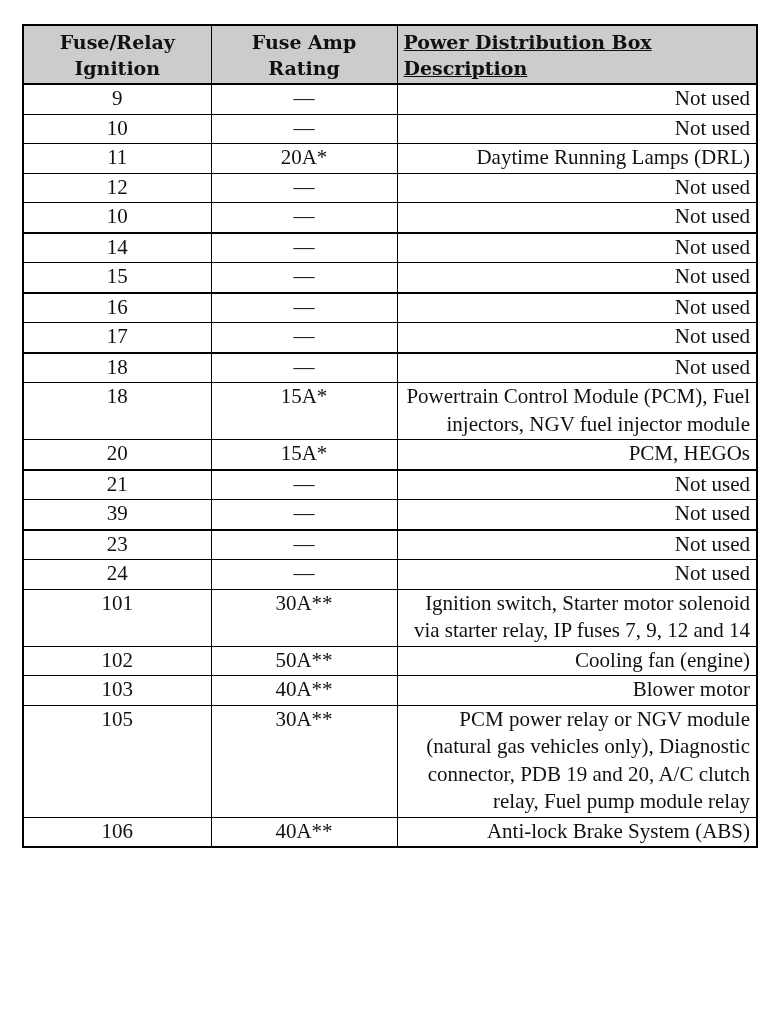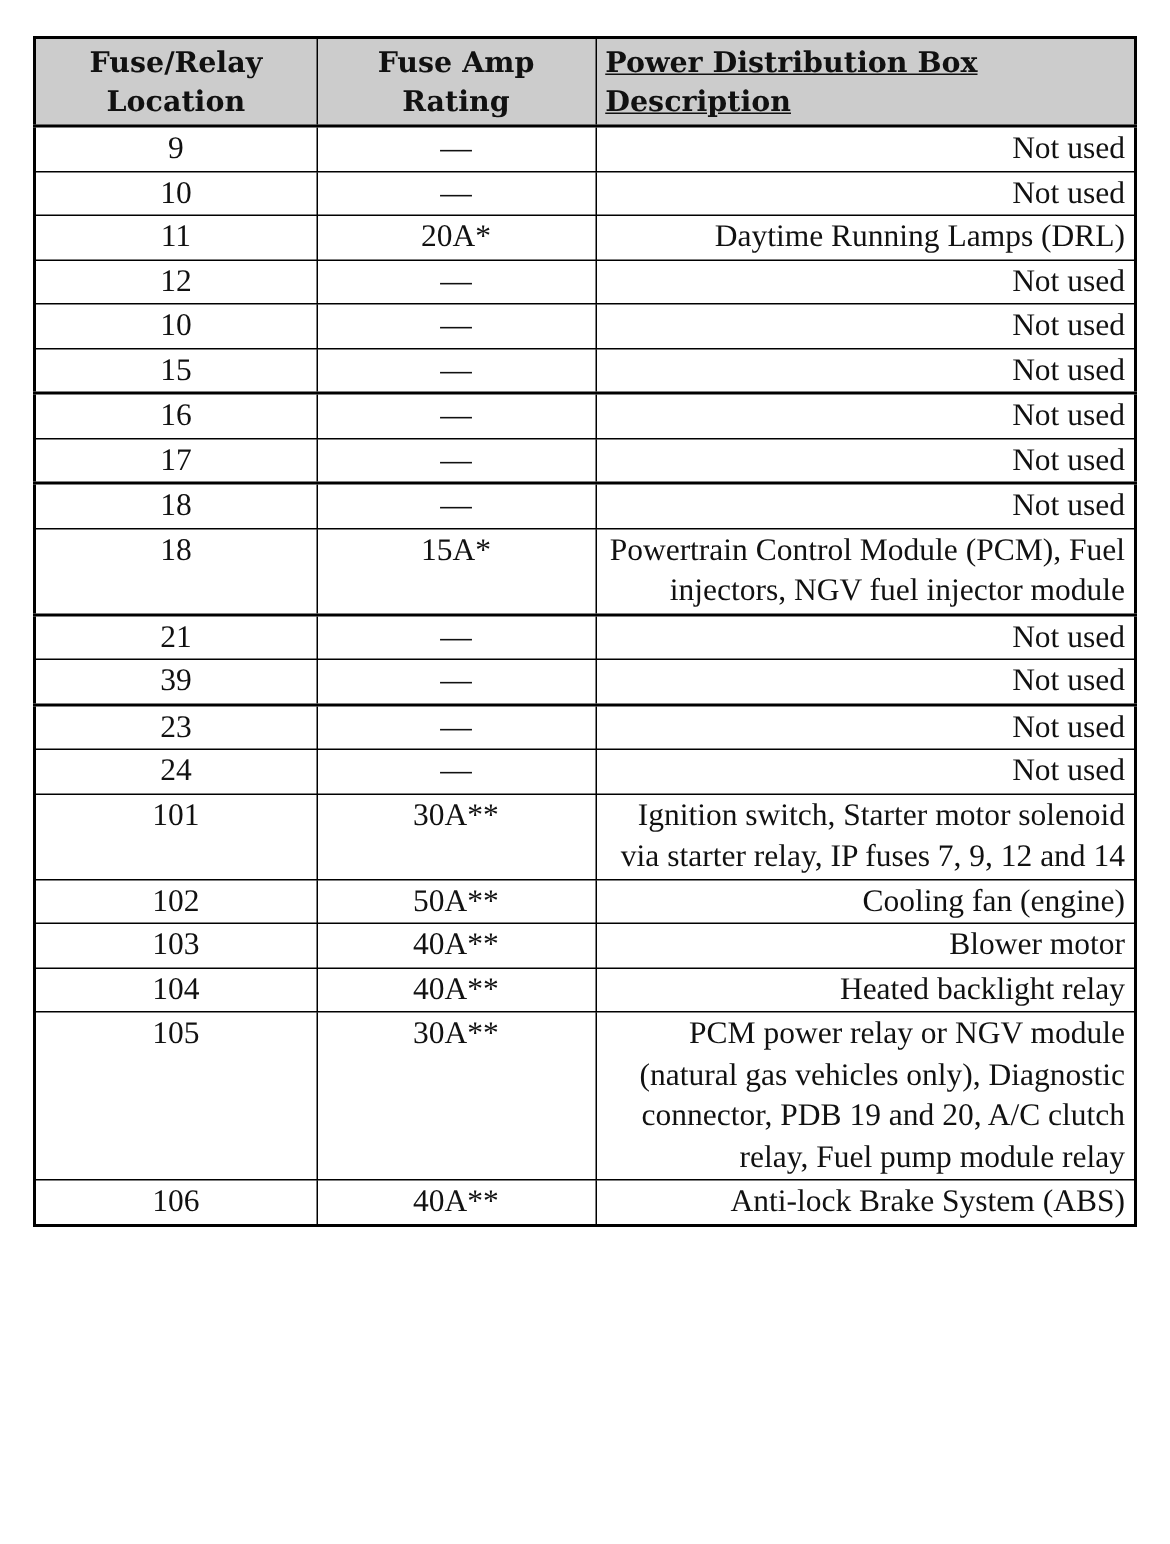--- a/index.html
+++ b/index.html
@@ -64,21 +64,21 @@
 <table class="fuse-table">
   <colgroup>
     <col class="c1">
       <col class="c2">
       <col class="c3">
   </colgroup>
   <thead>
     <tr>
       <th class="center">
         <span>Fuse/Relay</span><br>
-        <span>Location</span>
+        <span>Ignition</span>
       </th>
       <th class="center">
         <span>Fuse Amp</span><br>
         <span>Rating</span>
       </th>
       <th class="left">
         <span>Power Distribution Box</span><br>
         <span>Description</span>
       </th>
     </tr>
@@ -102,20 +102,25 @@
       <tr>
         <td class="num">12</td>
         <td class="amp">—</td>
         <td class="desc">Not used</td>
       </tr>
       <tr>
         <td class="num">10</td>
         <td class="amp">—</td>
         <td class="desc">Not used</td>
       </tr>
+      <tr class="thick">
+        <td class="num">14</td>
+        <td class="amp">—</td>
+        <td class="desc">Not used</td>
+      </tr>
       <tr>
         <td class="num">15</td>
         <td class="amp">—</td>
         <td class="desc">Not used</td>
       </tr>
       <tr class="thick">
         <td class="num">16</td>
         <td class="amp">—</td>
         <td class="desc">Not used</td>
       </tr>
@@ -126,20 +131,25 @@
       </tr>
       <tr class="thick">
         <td class="num">18</td>
         <td class="amp">—</td>
         <td class="desc">Not used</td>
       </tr>
       <tr>
         <td class="num">18</td>
         <td class="amp">15A*</td>
         <td class="desc">Powertrain Control Module (PCM), Fuel injectors, NGV fuel injector module</td>
+      </tr>
+      <tr>
+        <td class="num">20</td>
+        <td class="amp">15A*</td>
+        <td class="desc">PCM, HEGOs</td>
       </tr>
       <tr class="thick">
         <td class="num">21</td>
         <td class="amp">—</td>
         <td class="desc">Not used</td>
       </tr>
       <tr>
         <td class="num">39</td>
         <td class="amp">—</td>
         <td class="desc">Not used</td>
@@ -163,25 +173,20 @@
         <td class="num">102</td>
         <td class="amp">50A**</td>
         <td class="desc">Cooling fan (engine)</td>
       </tr>
       <tr>
         <td class="num">103</td>
         <td class="amp">40A**</td>
         <td class="desc">Blower motor</td>
       </tr>
       <tr>
-        <td class="num">104</td>
-        <td class="amp">40A**</td>
-        <td class="desc">Heated backlight relay</td>
-      </tr>
-      <tr>
         <td class="num">105</td>
         <td class="amp">30A**</td>
         <td class="desc">PCM power relay or NGV module (natural gas vehicles only), Diagnostic connector, PDB 19 and 20, A/C clutch relay, Fuel pump module relay</td>
       </tr>
       <tr>
         <td class="num">106</td>
         <td class="amp">40A**</td>
         <td class="desc">Anti-lock Brake System (ABS)</td>
       </tr>
     </tbody>

